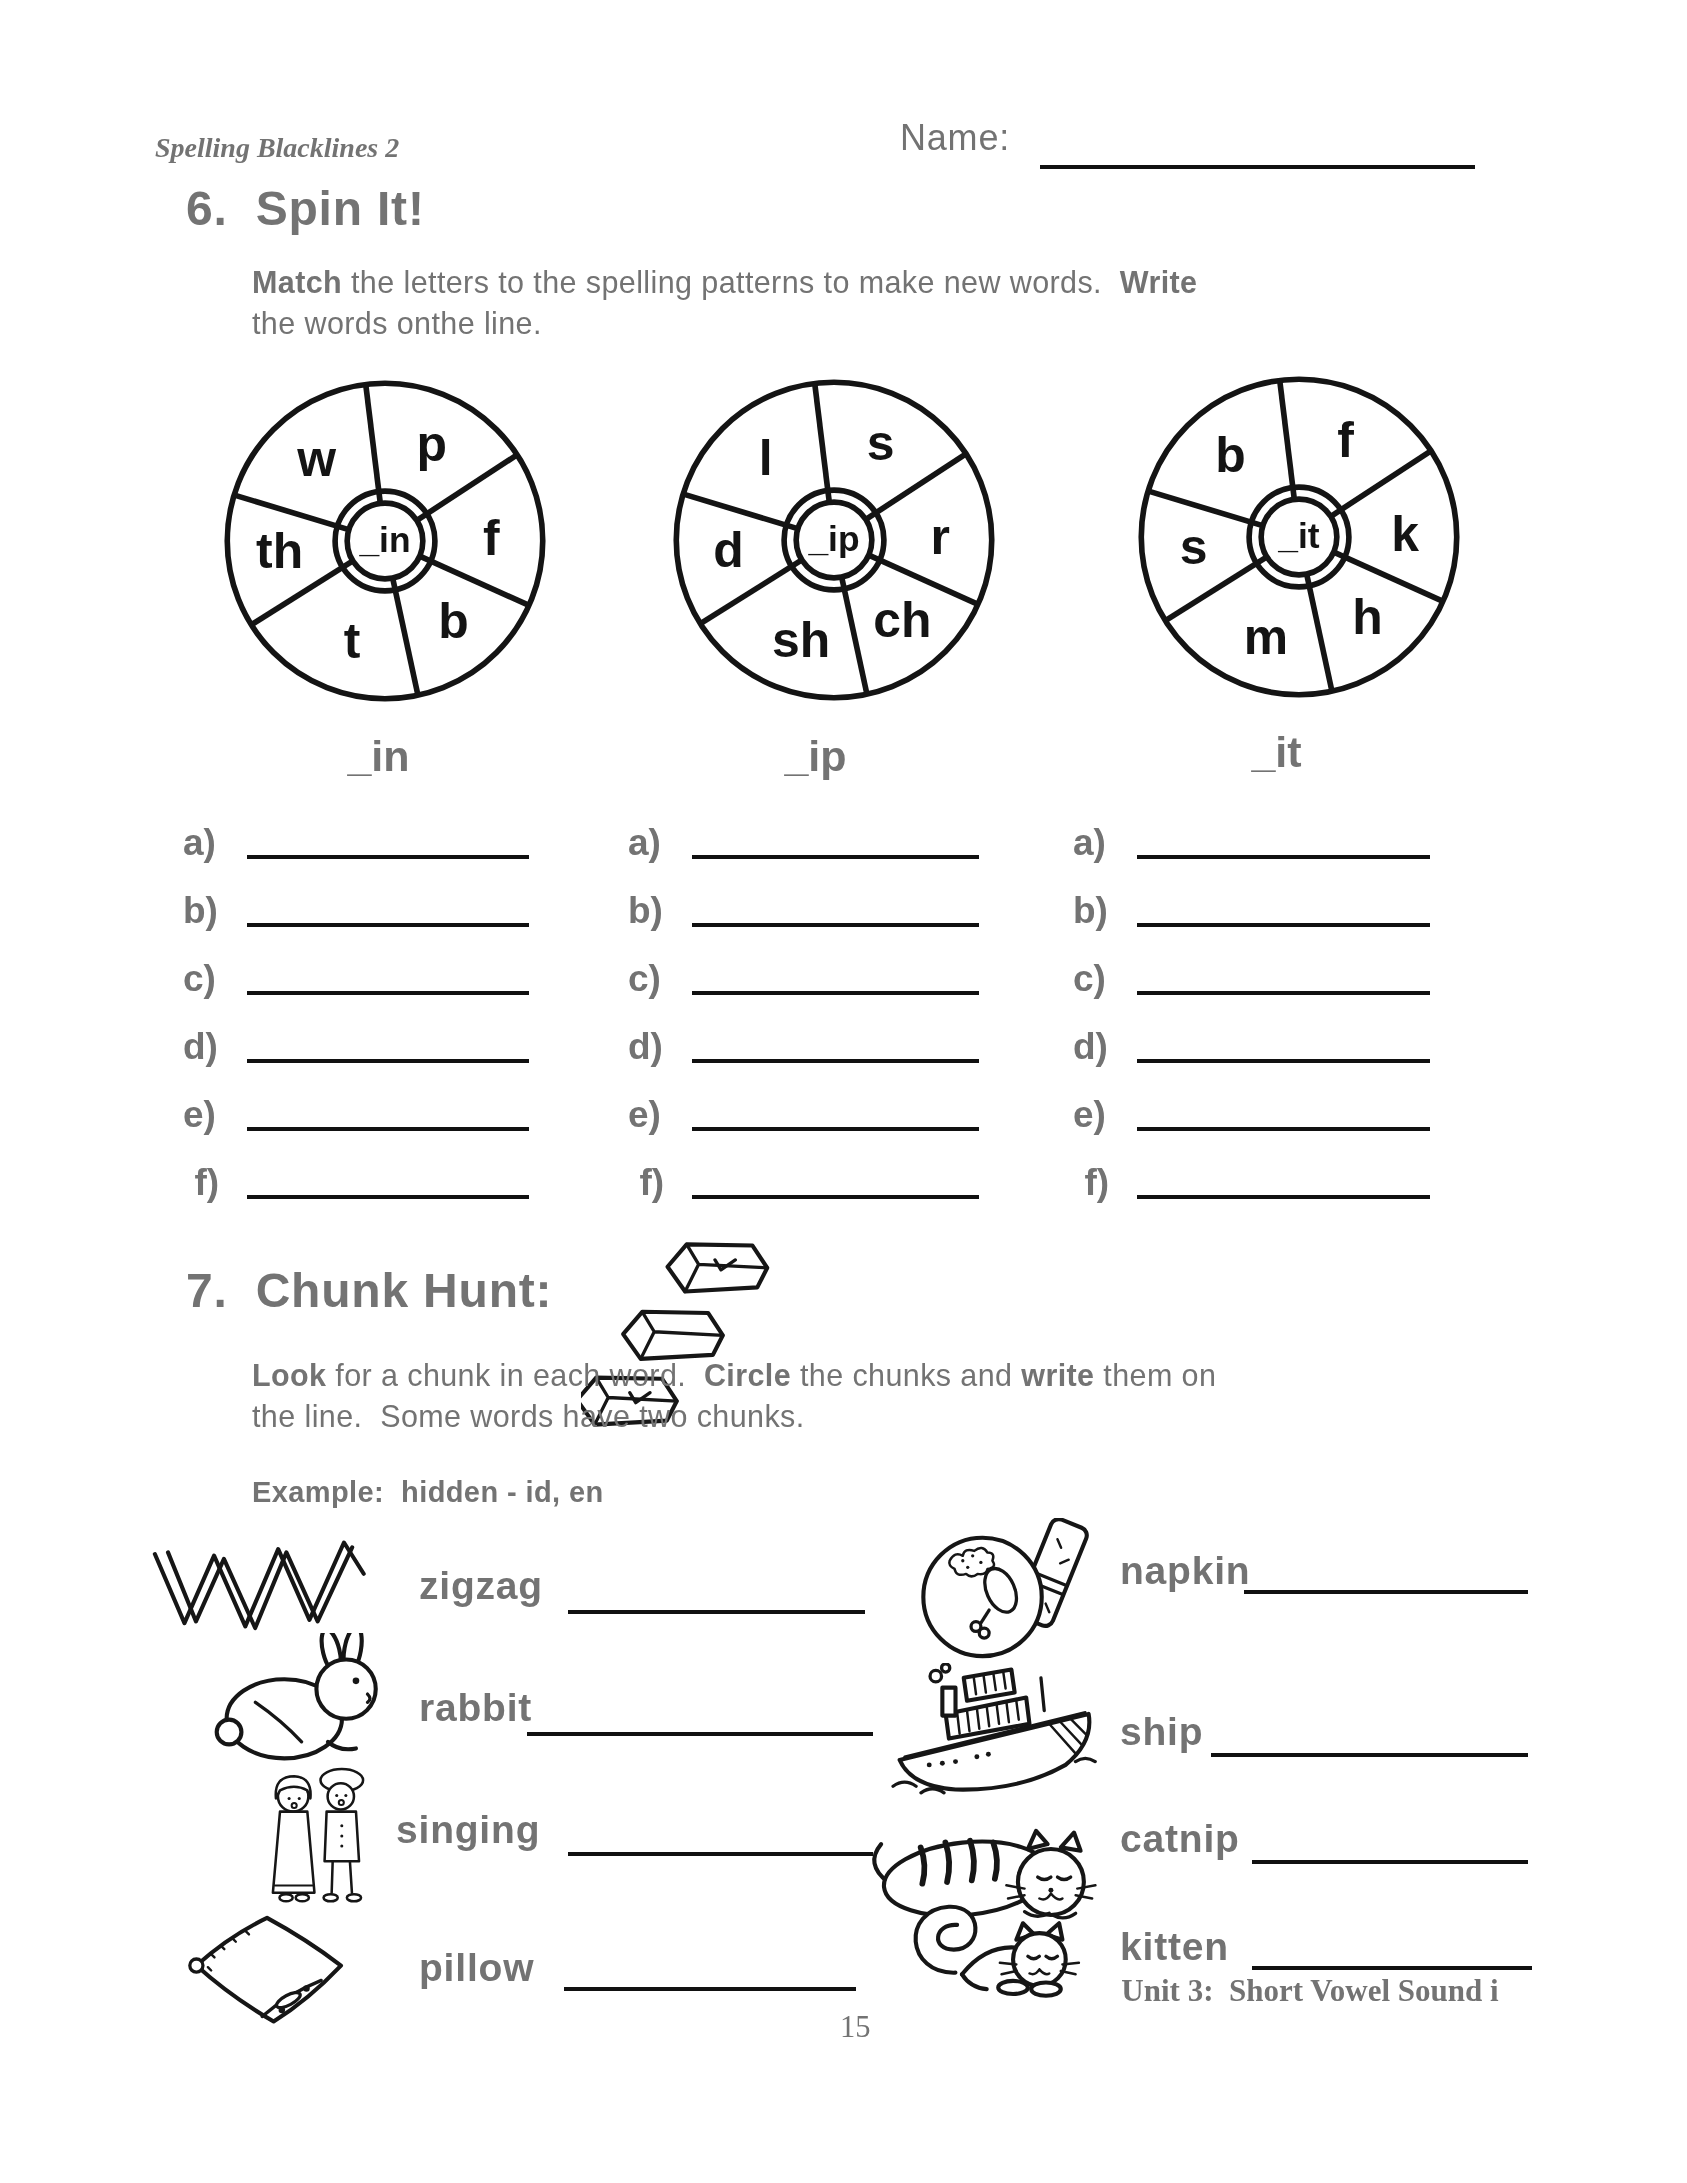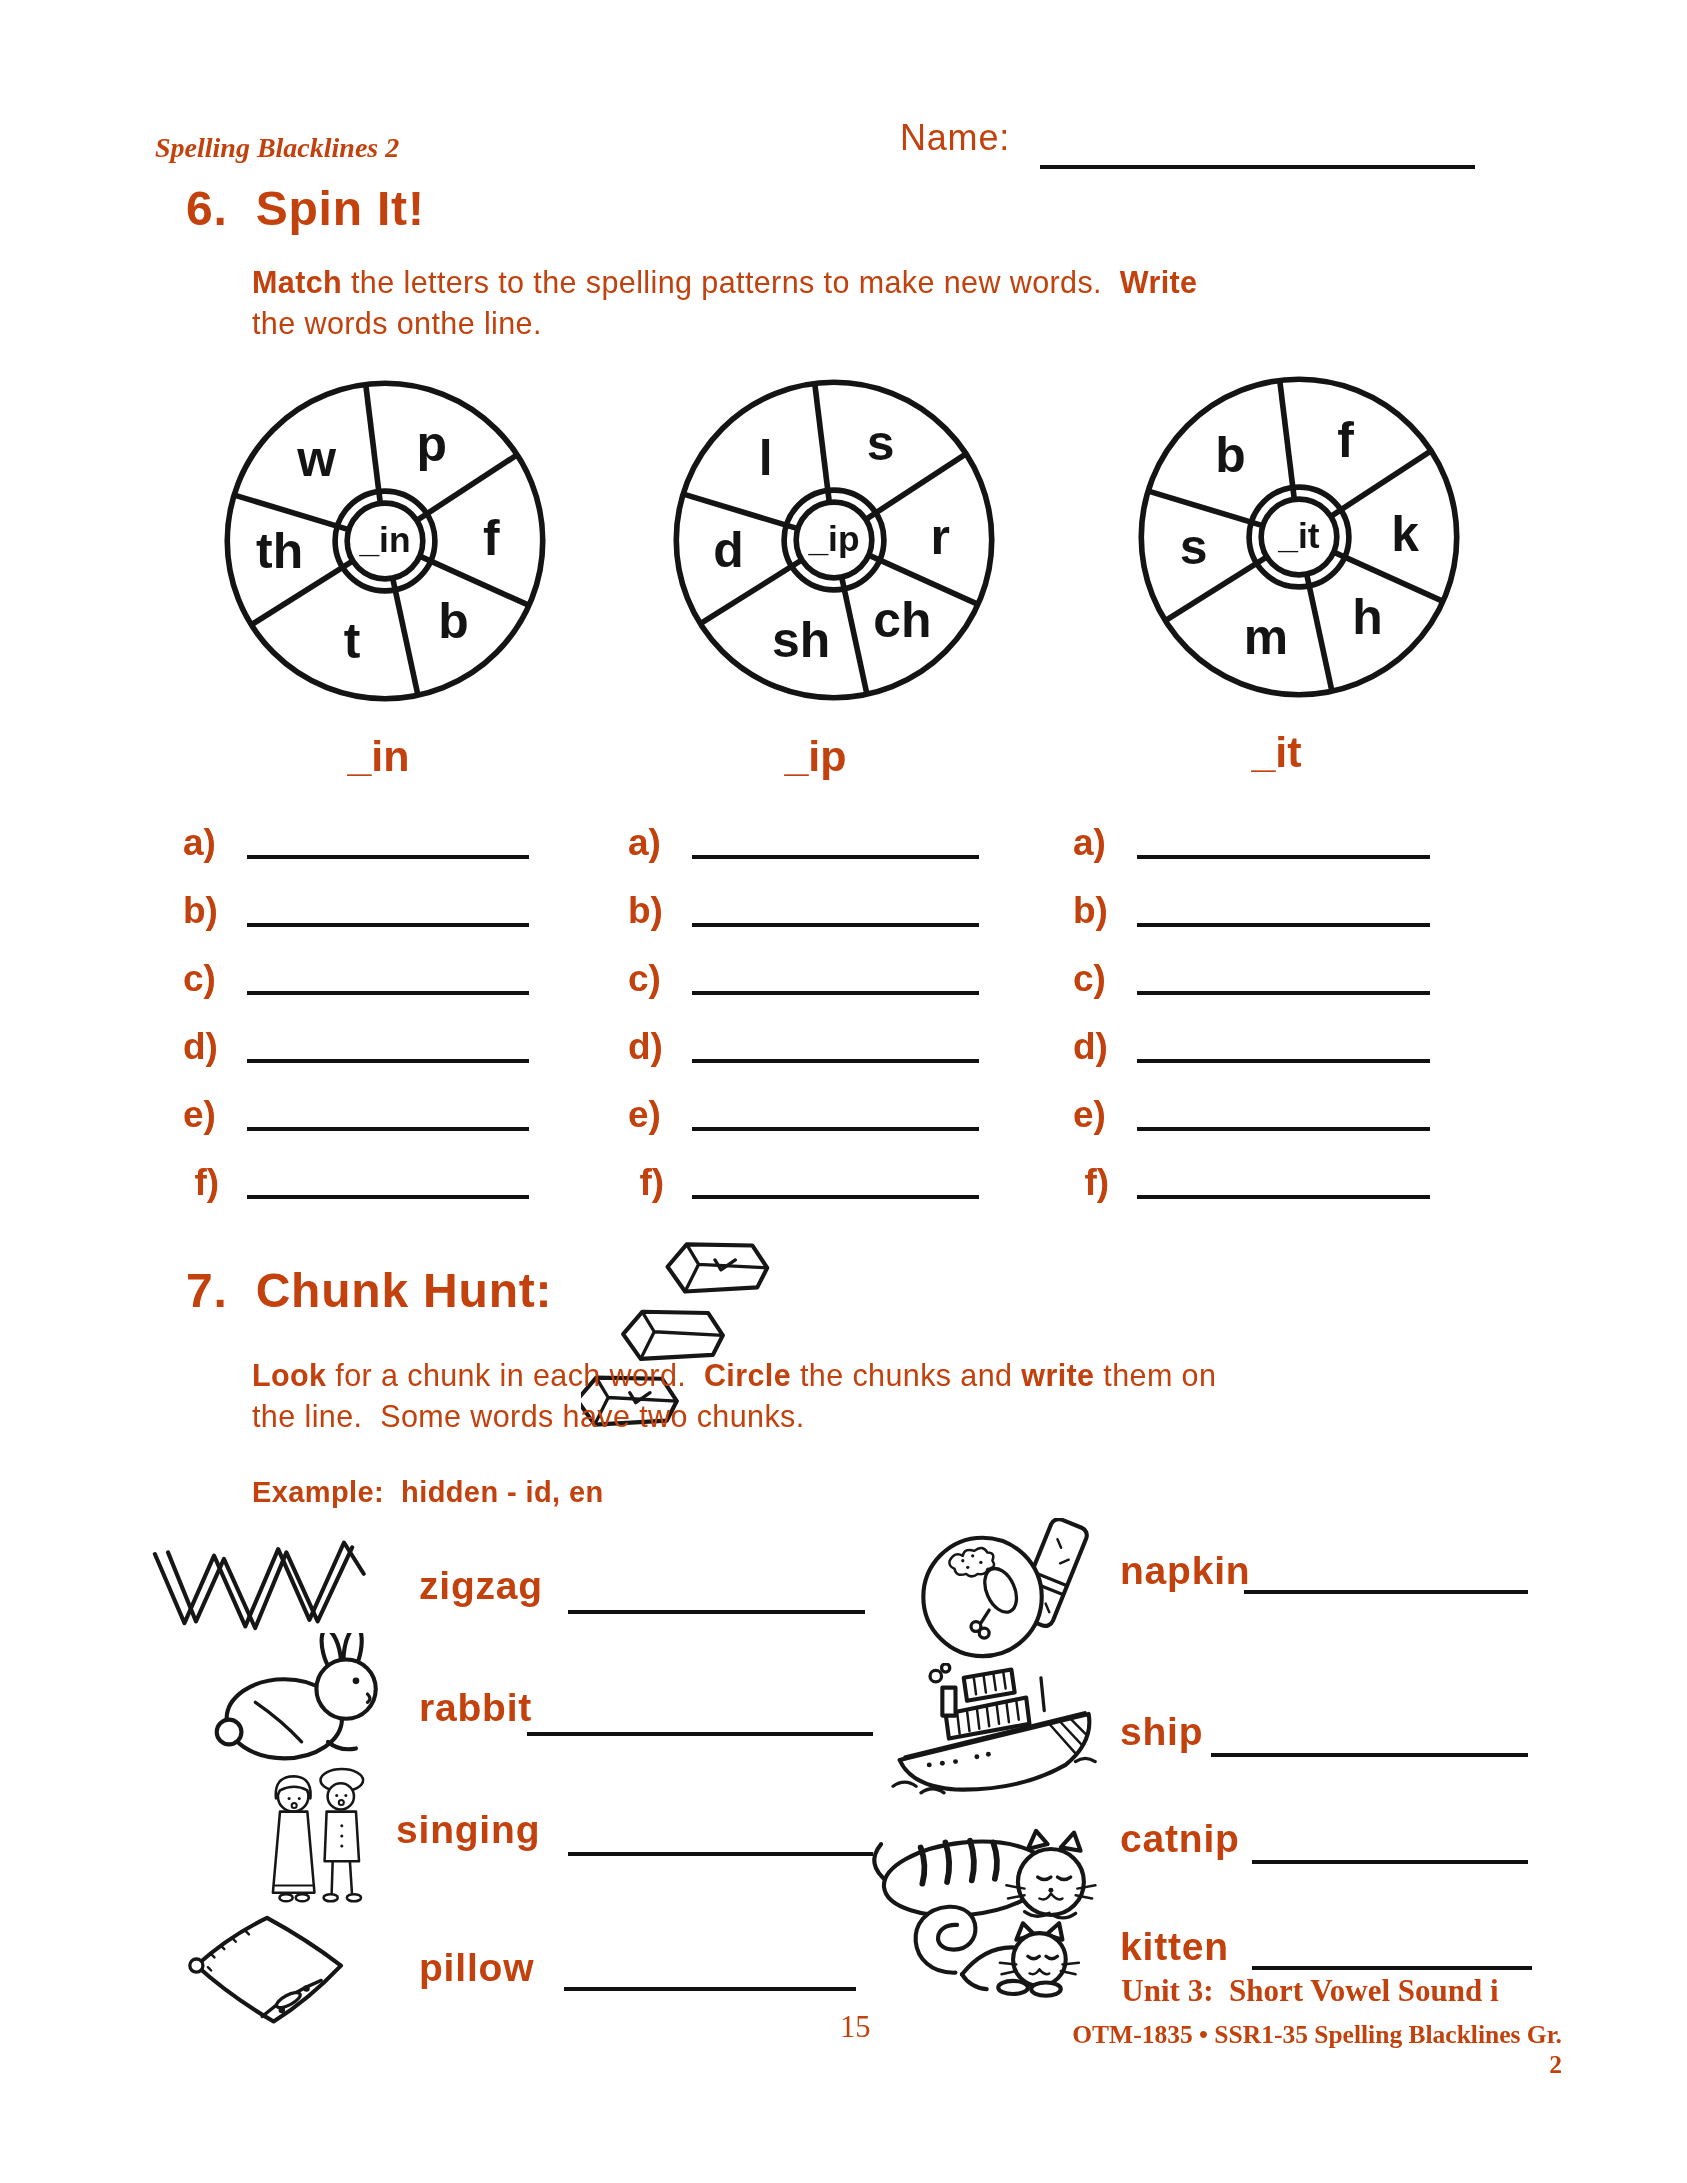--- a/index.html
+++ b/index.html
@@ -1,17 +1,17 @@
 <!DOCTYPE html>
 <html style="font-size:13px"><head>
 <meta charset="utf-8">
 <style>
   html,body{margin:0;padding:0;background:#9a9a9a;}
   .page{position:relative;width:1687px;height:2183px;background:#ffffff;
-        font-family:"Liberation Sans",sans-serif;color:#c2410c;overflow:hidden;}
+        font-family:"Liberation Sans",sans-serif;color:#737373;overflow:hidden;}
   .abs{position:absolute;}
   .pre{white-space:pre-wrap;}
   .ink-line{background:#111;height:4.1px;}
 
   
   .book-title{font-family:"Liberation Serif",serif;font-weight:bold;font-style:italic;font-size:28px;}
   .name-label{font-weight:normal;font-size:36px;letter-spacing:0.8px;}
 
   
   .sec-head{font-weight:bold;font-size:48px;letter-spacing:0.8px;display:flex;gap:28px;}
@@ -364,16 +364,15 @@
     <path d="M152,88 l-20,-2 M152,96 l-18,4 M208,88 l20,-2 M206,96 l18,4" stroke-width="3"></path>
     <ellipse class="w" cx="148" cy="116" rx="18" ry="8" stroke-width="5"></ellipse>
     <ellipse class="w" cx="188" cy="118" rx="18" ry="8" stroke-width="5"></ellipse>
     <path d="M86,100 Q96,116 116,118" stroke-width="5"></path>
   </svg>
   <div class="abs cword" style="left:1096px;top:1925px">kitten</div>
   <div class="abs cline" style="left:1252px;top:1966px;width:280px"></div>
 
   <div class="abs foot-unit pre" style="left:1063px;top:1973px;width:494px;text-align:center">Unit 3:  Short Vowel Sound i</div>
   <div class="abs foot-page" style="left:840px;top:2010px">15</div>
-  <div class="abs foot-small" style="left:1063px;top:2020px;width:499px;text-align:right">OTM-1835 • SSR1-35 Spelling Blacklines Gr. 2</div>
 
 </div>
 
 
 </body></html>

